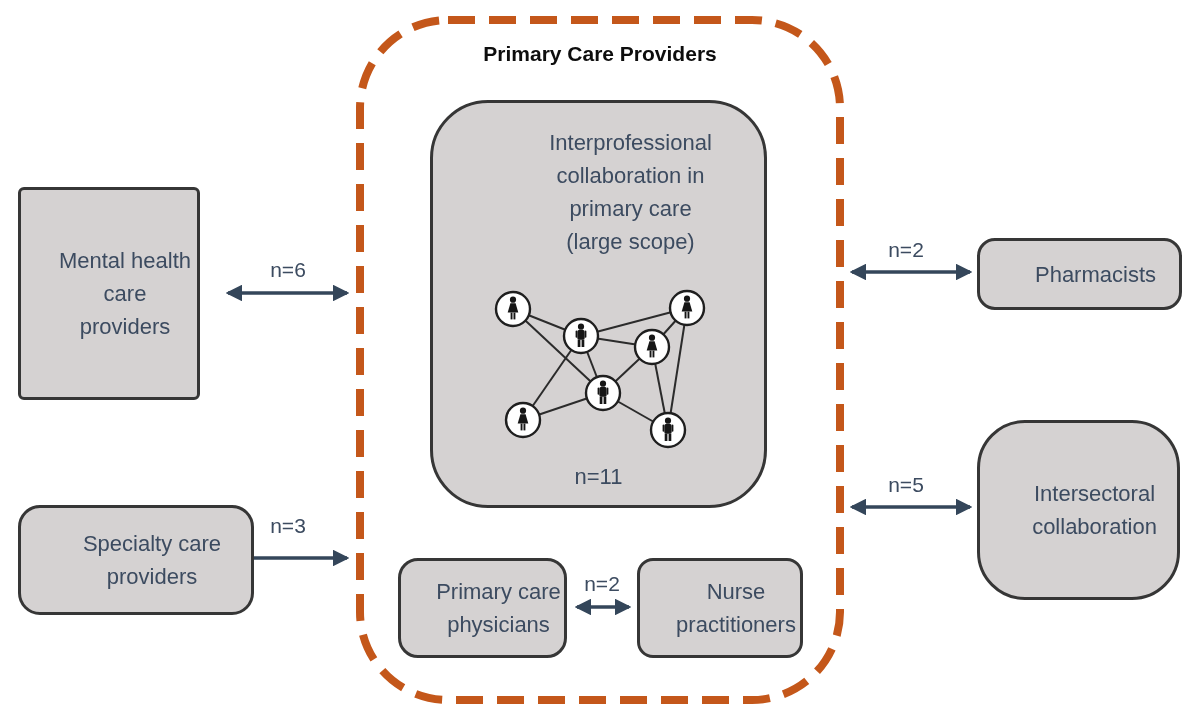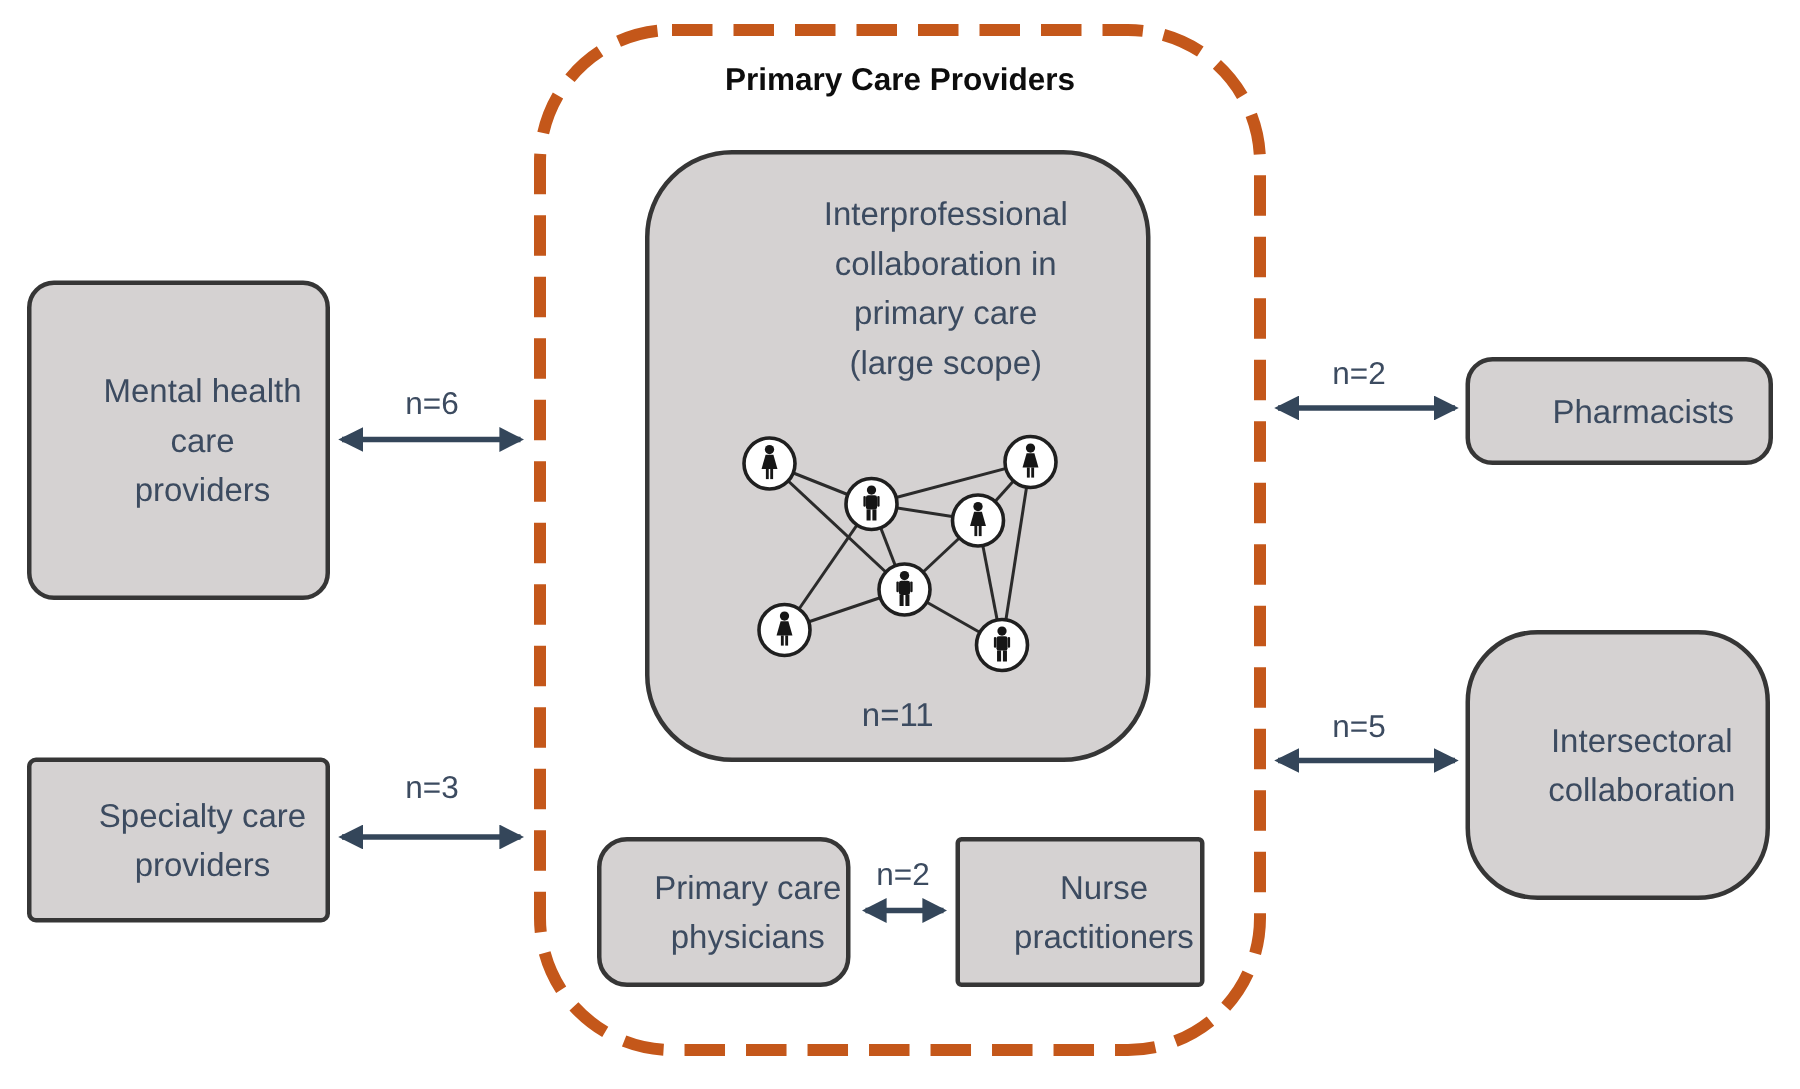--- a/index.html
+++ b/index.html
@@ -60,48 +60,48 @@
 
     <g stroke="#34465A" stroke-width="3.6">
       <line x1="228" y1="293" x2="347" y2="293" marker-start="url(#ah)" marker-end="url(#ah)"></line>
       <line x1="228" y1="558" x2="347" y2="558" marker-start="url(#ah)" marker-end="url(#ah)"></line>
       <line x1="852" y1="272" x2="970" y2="272" marker-start="url(#ah)" marker-end="url(#ah)"></line>
       <line x1="852" y1="507" x2="970" y2="507" marker-start="url(#ah)" marker-end="url(#ah)"></line>
       <line x1="577" y1="607" x2="629" y2="607" marker-start="url(#ah)" marker-end="url(#ah)"></line>
     </g>
   </svg>
 
-  <div class="gbox" style="left:18px;top:187px;width:202px;height:213px;border-radius:18px;">
+  <div class="gbox" style="left:18px;top:187px;width:182px;height:213px;border-radius:6px;">
     <span class="label">Mental health
 care
 providers</span>
   </div>
 
-  <div class="gbox" style="left:18px;top:505px;width:202px;height:110px;border-radius:6px;">
+  <div class="gbox" style="left:18px;top:505px;width:236px;height:110px;border-radius:22px;">
     <span class="label">Specialty care
 providers</span>
   </div>
 
   <div class="gbox" style="left:977px;top:420px;width:203px;height:180px;border-radius:48px;">
     <span class="label">Intersectoral
 collaboration</span>
   </div>
 
   <div class="gbox" style="left:977px;top:238px;width:205px;height:72px;border-radius:18px;">
     <span class="label">Pharmacists</span>
   </div>
 
   <div class="gbox" style="left:430px;top:100px;width:337px;height:408px;border-radius:58px;border-width:3.5px;"></div>
 
   <div class="gbox" style="left:398px;top:558px;width:169px;height:100px;border-radius:20px;">
     <span class="label">Primary care
 physicians</span>
   </div>
 
-  <div class="gbox" style="left:637px;top:558px;width:166px;height:100px;border-radius:4px;">
+  <div class="gbox" style="left:637px;top:558px;width:166px;height:100px;border-radius:16px;">
     <span class="label">Nurse
 practitioners</span>
   </div>
 
   <div id="cluster-title">Primary Care Providers</div>
   <div id="main-box-label" class="label">Interprofessional
 collaboration in
 primary care
 (large scope)</div>
   <div id="main-box-count">n=11</div>

